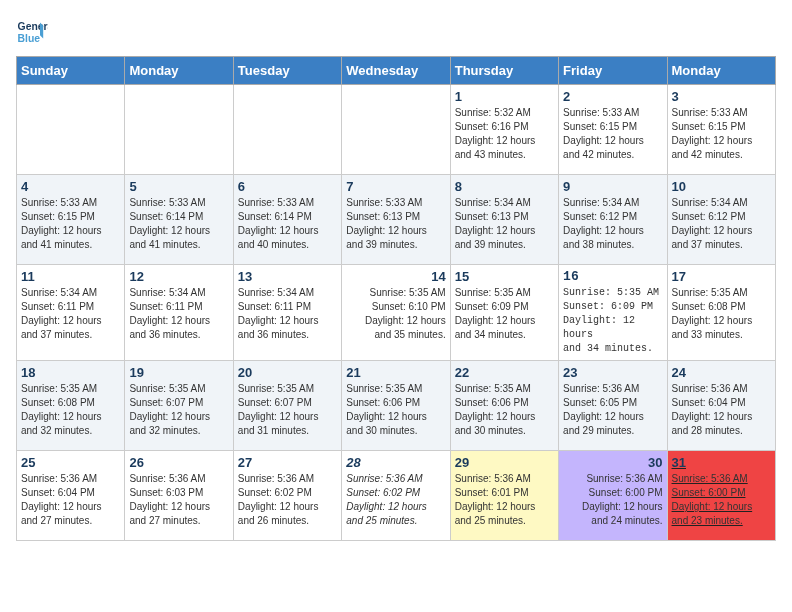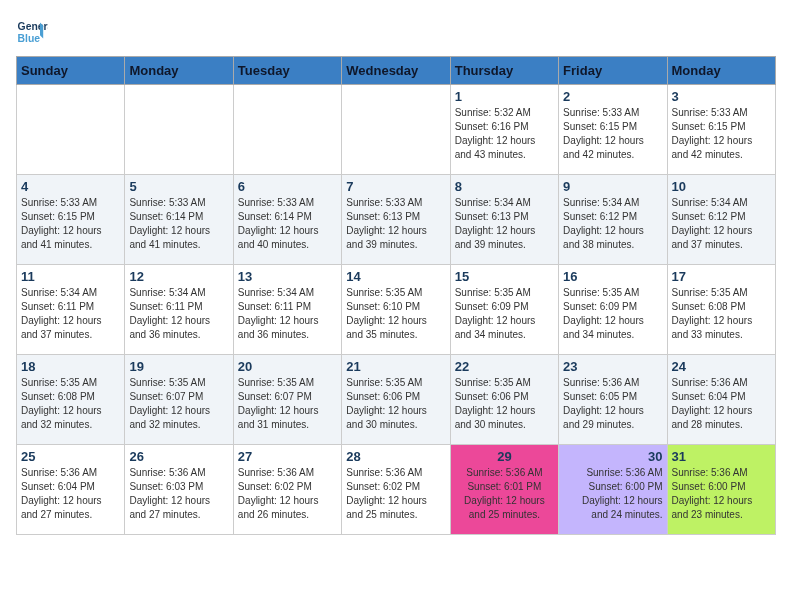--- a/index.html
+++ b/index.html
@@ -37,21 +37,21 @@
       font-size: 16px;
       color: #444;
     }
     table {
       width: 100%;
       border-collapse: collapse;
       table-layout: fixed;
     }
     thead th {
       background-color: #3b7fc4;
-      color: #0f172a;
+      color: #ffffff;
       font-size: 13px;
       font-weight: bold;
       padding: 6px 4px;
       text-align: left;
       border: 1px solid #aaa;
     }
     tbody td {
       border: 1px solid #ccc;
       vertical-align: top;
       padding: 4px 4px;
@@ -202,35 +202,35 @@
 Daylight: 12 hours
 and 36 minutes.</div>
         </td>
         <td style="background: rgb(255, 255, 255);">
           <span class="day-number">13</span>
           <div class="day-info" style="white-space: pre-line;">Sunrise: 5:34 AM
 Sunset: 6:11 PM
 Daylight: 12 hours
 and 36 minutes.</div>
         </td>
-        <td style="background: rgb(255, 255, 255);">
+        <td style="background: rgb(255, 255, 255); text-align: right;">
           <span class="day-number">14</span>
           <div class="day-info" style="white-space: pre-line;">Sunrise: 5:35 AM
 Sunset: 6:10 PM
 Daylight: 12 hours
 and 35 minutes.</div>
         </td>
         <td style="background: rgb(255, 255, 255);">
           <span class="day-number">15</span>
           <div class="day-info" style="white-space: pre-line;">Sunrise: 5:35 AM
 Sunset: 6:09 PM
 Daylight: 12 hours
 and 34 minutes.</div>
         </td>
-        <td style="background: rgb(255, 255, 255);">
+        <td style="background: rgb(255, 255, 255); font-family: Liberation Mono, monospace;">
           <span class="day-number">16</span>
           <div class="day-info" style="white-space: pre-line;">Sunrise: 5:35 AM
 Sunset: 6:09 PM
 Daylight: 12 hours
 and 34 minutes.</div>
         </td>
         <td style="background: rgb(255, 255, 255);">
           <span class="day-number">17</span>
           <div class="day-info" style="white-space: pre-line;">Sunrise: 5:35 AM
 Sunset: 6:08 PM
@@ -304,42 +304,42 @@
 Daylight: 12 hours
 and 27 minutes.</div>
         </td>
         <td style="background: rgb(255, 255, 255);">
           <span class="day-number">27</span>
           <div class="day-info" style="white-space: pre-line;">Sunrise: 5:36 AM
 Sunset: 6:02 PM
 Daylight: 12 hours
 and 26 minutes.</div>
         </td>
-        <td style="background: rgb(255, 255, 255);">
+        <td style="background: rgb(255, 255, 255); font-style: italic;">
           <span class="day-number">28</span>
           <div class="day-info" style="white-space: pre-line;">Sunrise: 5:36 AM
 Sunset: 6:02 PM
 Daylight: 12 hours
 and 25 minutes.</div>
         </td>
-        <td style="background: #ec4899; text-align: center;">
+        <td style="background: #fef9c3;">
           <span class="day-number">29</span>
           <div class="day-info" style="white-space: pre-line;">Sunrise: 5:36 AM
 Sunset: 6:01 PM
 Daylight: 12 hours
 and 25 minutes.</div>
         </td>
         <td style="background: #c4b5fd; text-align: right;">
           <span class="day-number">30</span>
           <div class="day-info" style="white-space: pre-line;">Sunrise: 5:36 AM
 Sunset: 6:00 PM
 Daylight: 12 hours
 and 24 minutes.</div>
         </td>
-        <td style="background: #bef264;">
+        <td style="background: #ef4444; text-decoration: underline;">
           <span class="day-number">31</span>
           <div class="day-info" style="white-space: pre-line;">Sunrise: 5:36 AM
 Sunset: 6:00 PM
 Daylight: 12 hours
 and 23 minutes.</div>
         </td>
       </tr>
     </tbody>
 </table>
 

